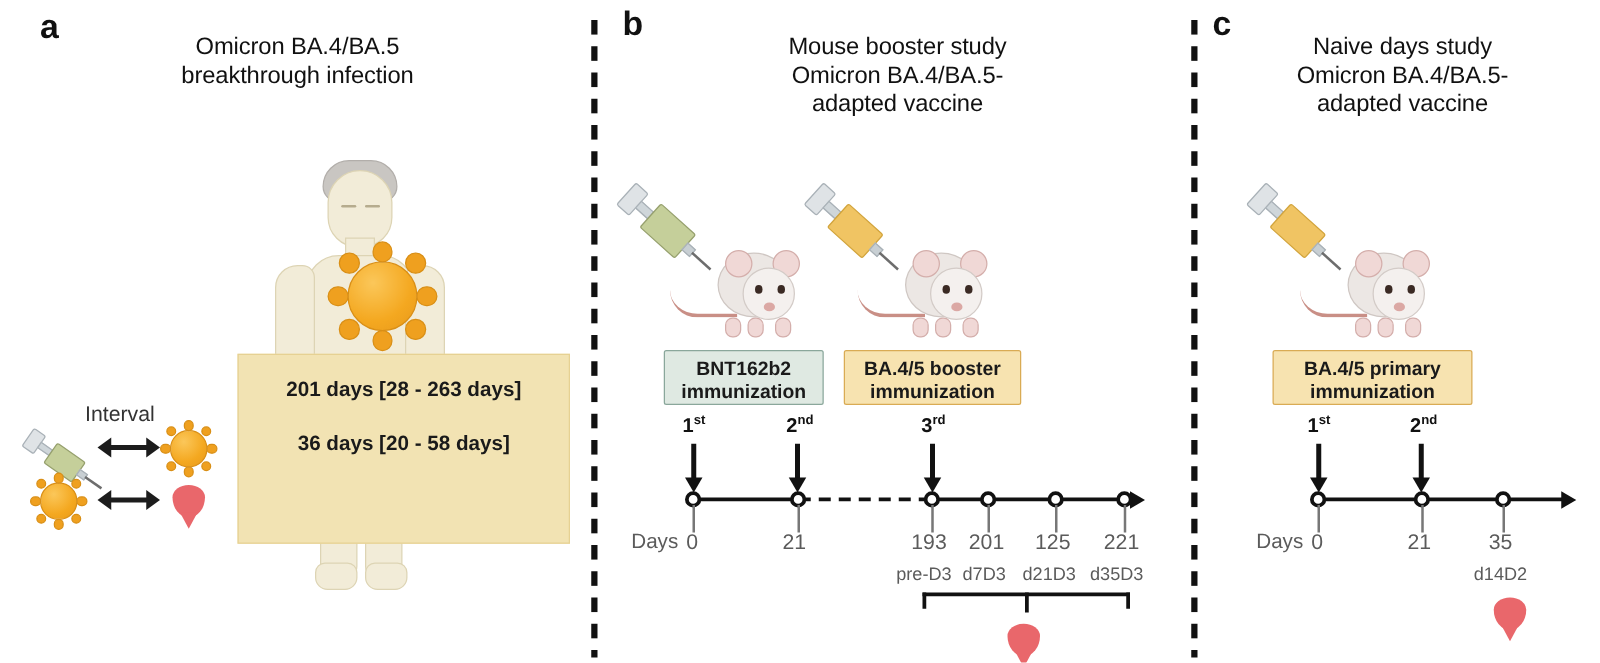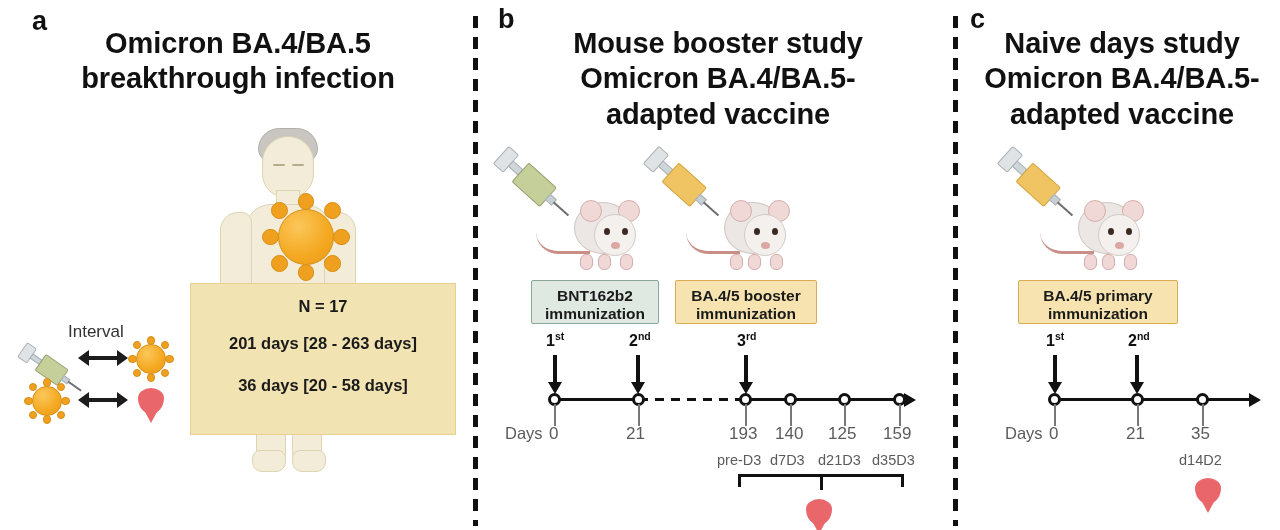--- a/index.html
+++ b/index.html
@@ -23,22 +23,22 @@
   .panel-letter {
     position: absolute;
     font-size: 27px;
     font-weight: bold;
     color: #111;
     line-height: 1;
   }
   .panel-title {
     position: absolute;
     text-align: center;
-    font-size: 29px;
-    font-weight: bold;
+    font-size: 19px;
+    font-weight: normal;
     line-height: 1.22;
     color: #111;
     letter-spacing: -0.1px;
   }
 
   .divider {
     position: absolute;
     top: 16px;
     width: 5px;
     height: 510px;
@@ -272,21 +272,20 @@
     <div class="spike" style="left:40.5%; bottom:0;"></div>
     <div class="spike" style="left:0; top:40.5%;"></div>
     <div class="spike" style="right:0; top:40.5%;"></div>
     <div class="spike" style="left:10%; top:10%;"></div>
     <div class="spike" style="right:10%; top:10%;"></div>
     <div class="spike" style="left:10%; bottom:10%;"></div>
     <div class="spike" style="right:10%; bottom:10%;"></div>
   </div>
 
   <div class="infobox" style="left:190px; top:283px; width:266px; height:152px;">
-    <div class="l" style="margin-top:14px;">N = 17</div>
     <div class="l" style="margin-top:20px;">201 days [28 - 263 days]</div>
     <div class="l" style="margin-top:26px;">36 days [20 - 58 days]</div>
   </div>
 
   <div class="interval-label" style="left:68px; top:322px;">Interval</div>
 
   <div class="syringe" style="left:16px; top:342px; width:62px; height:52px; transform:rotate(35deg);">
     <div class="s-part" style="left:0; top:16px; width:12px; height:18px; background:#dfe3e6; border:1px solid #a9b1b7; border-radius:2px;"></div>
     <div class="s-part" style="left:11px; top:22px; width:12px; height:6px; background:#cfd6da; border:1px solid #a9b1b7;"></div>
     <div class="s-part" style="left:22px; top:15px; width:28px; height:20px; background:#c5cf9a; border:1px solid #96a06d; border-radius:2px;"></div>
@@ -417,23 +416,23 @@
   <div class="tick" style="left:170px; top:404px; height:22px;"></div>
   <div class="tick" style="left:277px; top:404px; height:22px;"></div>
   <div class="tick" style="left:322px; top:404px; height:22px;"></div>
   <div class="tick" style="left:376px; top:404px; height:22px;"></div>
   <div class="tick" style="left:431px; top:404px; height:22px;"></div>
 
   <div class="dayword" style="left:37px;  top:424px;">Days</div>
   <div class="daylabel" style="left:81px;  top:424px;">0</div>
   <div class="daylabel" style="left:158px; top:424px;">21</div>
   <div class="daylabel" style="left:261px; top:424px;">193</div>
-  <div class="daylabel" style="left:307px; top:424px;">140</div>
+  <div class="daylabel" style="left:307px; top:424px;">201</div>
   <div class="daylabel" style="left:360px; top:424px;">125</div>
-  <div class="daylabel" style="left:415px; top:424px;">159</div>
+  <div class="daylabel" style="left:415px; top:424px;">221</div>
 
   <div class="sublabel" style="left:249px; top:452px;">pre-D3</div>
   <div class="sublabel" style="left:302px; top:452px;">d7D3</div>
   <div class="sublabel" style="left:350px; top:452px;">d21D3</div>
   <div class="sublabel" style="left:404px; top:452px;">d35D3</div>
 
   <div class="bracket" style="left:270px; top:474px; width:166px; height:34px;">
     <div class="bar" style="width:166px;"></div>
     <div class="lleg" style="height:13px;"></div>
     <div class="rleg" style="height:13px;"></div>

